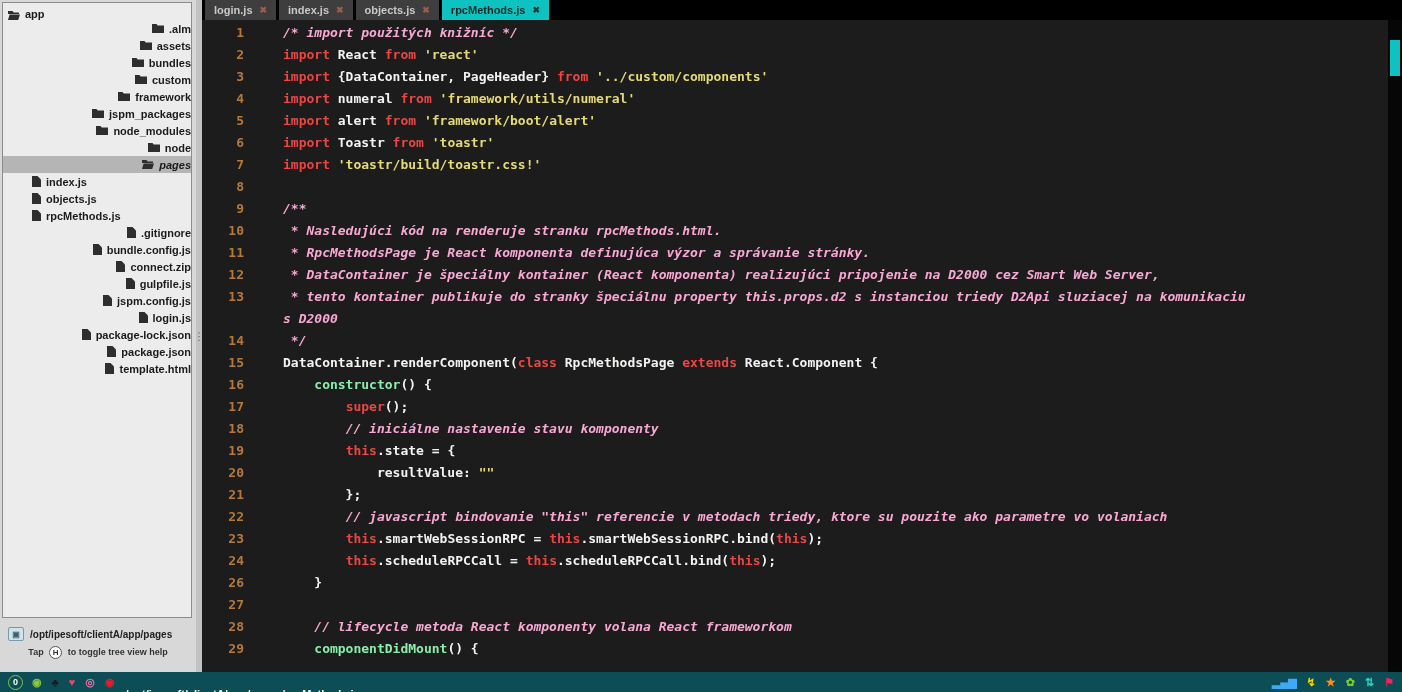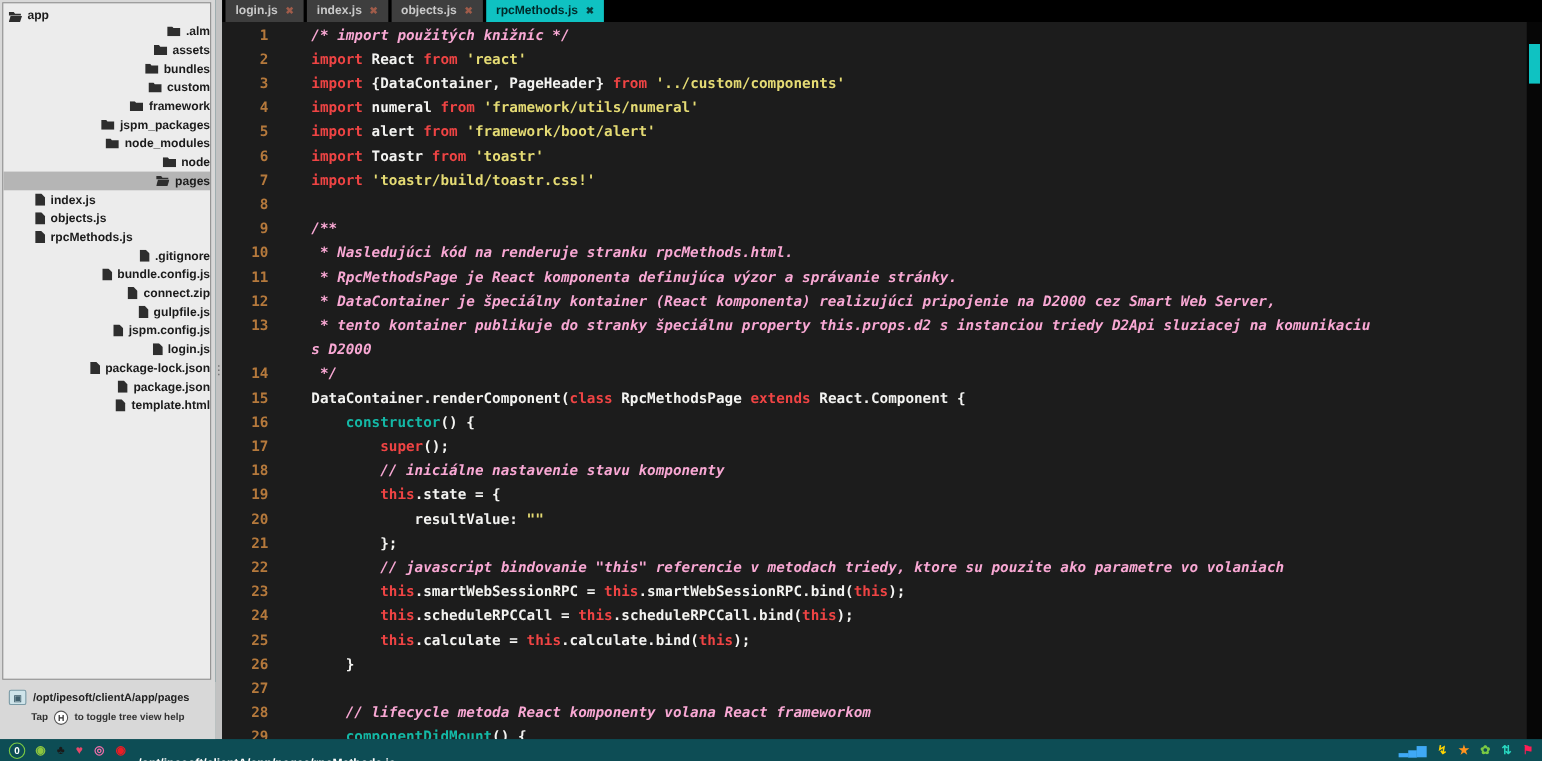--- a/index.html
+++ b/index.html
@@ -7,21 +7,21 @@
 
   
   .sidebar{position:absolute;left:0;top:0;width:196px;height:672px;background:#d8d8d8;}
   .tree{position:absolute;left:2px;top:2px;width:190px;height:616px;background:#ececec;border:1px solid #8c8c8c;overflow:hidden;box-sizing:border-box;}
   .tree-row{display:flex;align-items:center;height:17px;font-size:11px;font-weight:bold;color:#1b1b1b;white-space:nowrap;cursor:pointer;}
   .tree-row .lbl{margin-left:5px;}
   .tree-row .ticon{display:inline-flex;align-items:center;}
   .indent-0{padding-left:5px;align-items:flex-end;}
   .indent-1{padding-left:17px;justify-content:flex-end;}
   .indent-2{padding-left:29px;}
-  .tree-row.selected{background:#b5b5b5;}
+  .tree-row.selected{background:#b5b5b5;font-style:italic;}
 
   .sidebar-footer{position:absolute;left:0;bottom:0;width:196px;height:52px;background:#d8d8d8;}
   .path-row{display:flex;align-items:center;gap:6px;padding:7px 0 0 8px;font-size:10px;font-weight:bold;color:#222;}
   .path-icon{display:inline-flex;align-items:center;justify-content:center;width:14px;height:12px;border:1px solid #7a9aa6;background:#cfe4ea;color:#41606e;font-size:8px;border-radius:2px;}
   .help-row{margin-top:5px;text-align:center;font-size:9px;font-weight:bold;color:#333;}
   .key{display:inline-flex;width:11px;height:11px;border:1px solid #555;border-radius:50%;align-items:center;justify-content:center;font-size:8px;margin:0 3px;vertical-align:middle;background:#fff;}
 
   .divider{position:absolute;left:196px;top:0;width:6px;height:672px;background:#c2c2c2;display:flex;align-items:center;justify-content:center;color:#6b6b6b;font-size:11px;cursor:col-resize;}
 
   
@@ -33,21 +33,21 @@
   .tab.active .close{color:#063b3b;}
 
   .editor{position:absolute;top:20px;left:0;right:14px;bottom:0;overflow:hidden;padding-top:2px;background:#1c1c1c;
           font-family:"DejaVu Sans Mono",monospace;font-size:13px;font-weight:bold;}
   .code-line{display:flex;height:22px;line-height:22px;}
   .ln{width:42px;flex:none;text-align:right;padding-right:14px;color:#b5793c;}
   .code{white-space:pre;color:#f3f3f1;padding-left:25px;}
   .tk-k{color:#ef4444;}
   .tk-s{color:#e5db74;}
   .tk-c{color:#f9a8d4;font-style:italic;}
-  .tk-f{color:#14b8a6;}
+  .tk-f{color:#86efac;}
   .tk-p{color:#f3f3f1;}
 
   .scrollbar{position:absolute;top:20px;right:0;bottom:0;width:14px;background:#060606;}
   .scroll-thumb{position:absolute;top:20px;left:2px;width:10px;height:36px;background:#0fc2c2;cursor:pointer;}
 
   
   .statusbar{position:absolute;left:0;bottom:0;width:100%;height:20px;background:#0d4d55;display:flex;align-items:center;gap:9px;padding:0 8px;box-sizing:border-box;font-size:11px;font-weight:bold;color:#fff;}
   .count{display:inline-flex;align-items:center;justify-content:center;width:13px;height:13px;border:1px solid #7ac943;border-radius:50%;font-size:9px;color:#fff;flex:none;}
   .sb-icons{display:flex;gap:10px;align-items:center;font-size:11px;line-height:1;}
   .sb-icons span{cursor:pointer;}
@@ -369,24 +369,20 @@
           <span class="ln">22</span>
           <span class="code"><span class="tk-p">        </span><span class="tk-c">// javascript bindovanie "this" referencie v metodach triedy, ktore su pouzite ako parametre vo volaniach</span></span>
         </div>
         <div class="code-line">
           <span class="ln">23</span>
           <span class="code"><span class="tk-p">        </span><span class="tk-k">this</span><span class="tk-p">.smartWebSessionRPC = </span><span class="tk-k">this</span><span class="tk-p">.smartWebSessionRPC.bind(</span><span class="tk-k">this</span><span class="tk-p">);</span></span>
         </div>
         <div class="code-line">
           <span class="ln">24</span>
           <span class="code"><span class="tk-p">        </span><span class="tk-k">this</span><span class="tk-p">.scheduleRPCCall = </span><span class="tk-k">this</span><span class="tk-p">.scheduleRPCCall.bind(</span><span class="tk-k">this</span><span class="tk-p">);</span></span>
-        </div>
-        <div class="code-line">
-          <span class="ln">25</span>
-          <span class="code"><span class="tk-p">        </span><span class="tk-k">this</span><span class="tk-p">.calculate = </span><span class="tk-k">this</span><span class="tk-p">.calculate.bind(</span><span class="tk-k">this</span><span class="tk-p">);</span></span>
         </div>
         <div class="code-line">
           <span class="ln">26</span>
           <span class="code"><span class="tk-p">    }</span></span>
         </div>
         <div class="code-line">
           <span class="ln">27</span>
           <span class="code"></span>
         </div>
         <div class="code-line">

